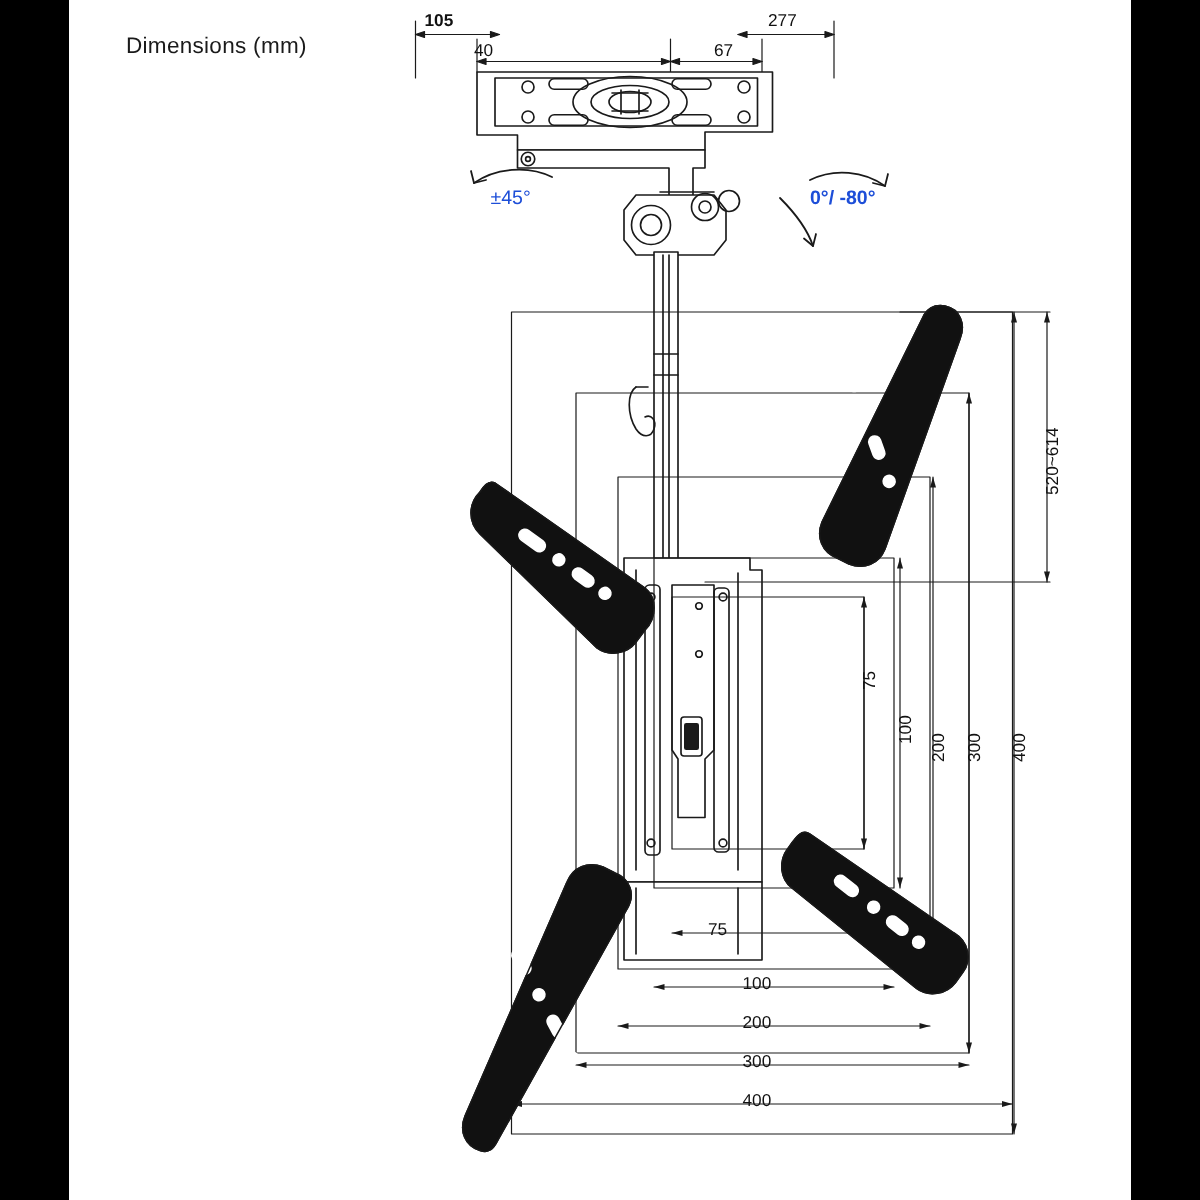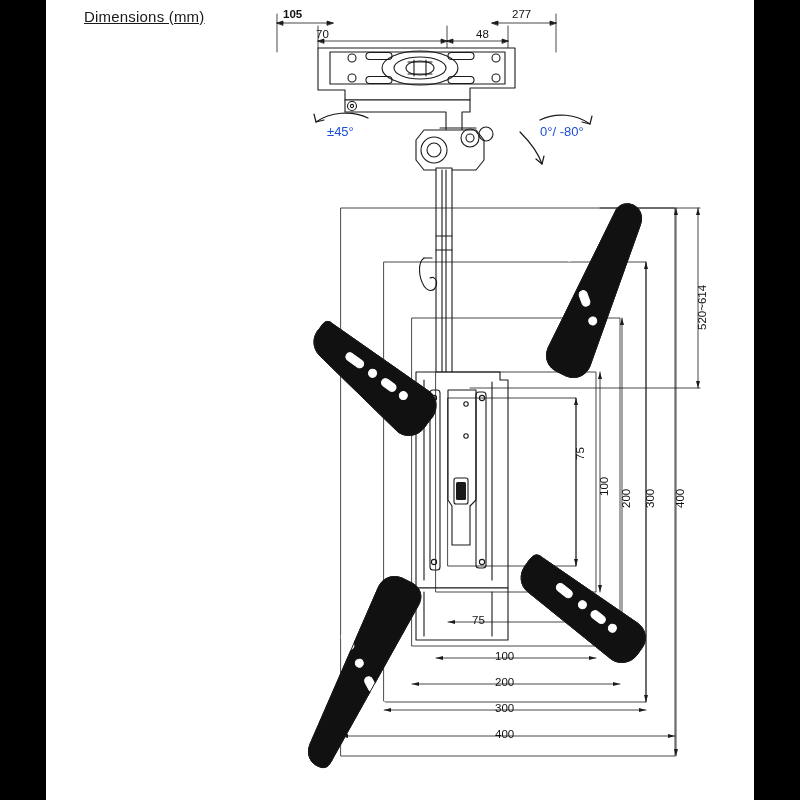--- a/index.html
+++ b/index.html
@@ -24,25 +24,24 @@
     height: 800px;
     width: 46px;
     background: #000000;
   }
   .edge-bar.left { left: 0; }
   .edge-bar.right { right: 0; }
 
   .title {
     position: absolute;
     left: 84px;
-    top: 8px;
+    top: 22px;
     font-size: 15px;
     color: #1a1a1a;
     letter-spacing: 0.2px;
-    text-decoration: underline;
   }
 
   
   .dim {
     position: absolute;
     font-size: 11.5px;
     color: #111111;
     white-space: nowrap;
   }
   .dim.v {
@@ -268,26 +267,26 @@
       <path d="M316,122 C330,112 352,110 368,118" stroke-width="1.2"></path>
       <path d="M316,122 L314,114 M316,122 L324,120" stroke-width="1.2"></path>
       <path d="M540,120 C556,112 576,114 590,124" stroke-width="1.2"></path>
       <path d="M590,124 L592,116 M590,124 L582,122" stroke-width="1.2"></path>
       <path d="M520,132 C530,142 538,152 542,164" stroke-width="1.2"></path>
       <path d="M542,164 L536,159 M542,164 L544,156" stroke-width="1.2"></path>
     </g>
   </svg>
 
   <div class="dim" style="left:283px; top:8px;font-weight:bold;">105</div>
-  <div class="dim" style="left:316px; top:28px;">70</div>
+  <div class="dim" style="left:316px; top:28px;">40</div>
   <div class="dim" style="left:512px; top:8px;">277</div>
-  <div class="dim" style="left:476px; top:28px;">48</div>
+  <div class="dim" style="left:476px; top:28px;">67</div>
 
   <div class="angle" style="left:327px; top:124px;">±45°</div>
-  <div class="angle" style="left:540px; top:124px;">0°/ -80°</div>
+  <div class="angle" style="left:540px; top:124px;font-weight:bold;">0°/ -80°</div>
 
   <div class="dim v" style="left:696px; top:330px;">520~614</div>
 
   <div class="dim v" style="left:574px; top:460px;">75</div>
   <div class="dim v" style="left:598px; top:496px;">100</div>
   <div class="dim v" style="left:620px; top:508px;">200</div>
   <div class="dim v" style="left:644px; top:508px;">300</div>
   <div class="dim v" style="left:674px; top:508px;">400</div>
 
   <div class="dim" style="left:472px; top:614px;">75</div>

